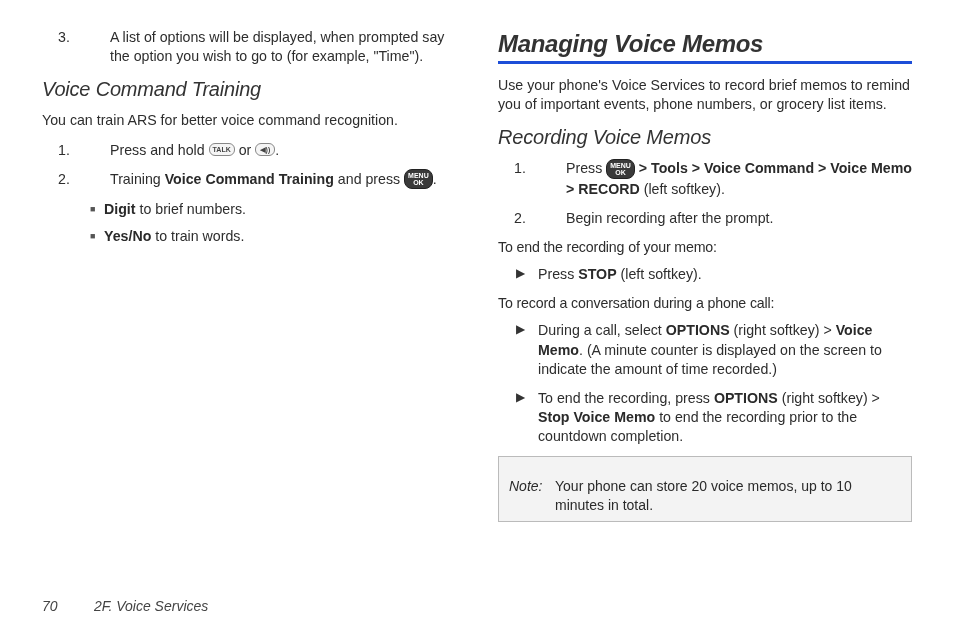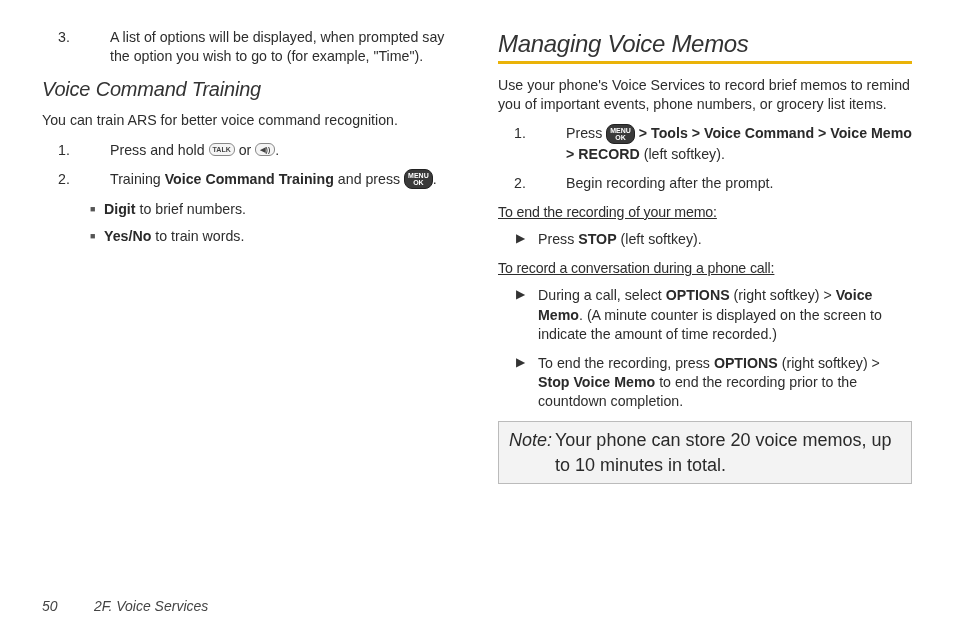--- a/index.html
+++ b/index.html
@@ -17,24 +17,24 @@
     gap: 42px;
     height: 545px;
   }
   .col {
     flex: 1;
     min-width: 0;
   }
   h1.section {
     font-family: Arial, Helvetica, sans-serif;
     font-style: italic;
-    font-weight: 400;
+    font-weight: 700;
     font-size: 24px;
     color: #333;
-    border-bottom: 3px solid #eab308;
+    border-bottom: 3px solid #1d4ed8;
     padding-bottom: 3px;
     margin-bottom: 12px;
     margin-top: 2px;
     letter-spacing: -0.3px;
   }
   h2.sub {
     font-style: italic;
     font-weight: 500;
     font-size: 20px;
     color: #333;
@@ -92,22 +92,22 @@
     top:-1px;
     font-weight:bold;
   }
   .keyicon.dark {
     background:#3a3a3a; color:#fff; border-color:#222;
     border-radius:8px;
   }
   .notebox {
     border:1px solid #bbb;
     background:#f3f3f3;
-    padding:6px 10px 6px 10px;
-    font-size:18px;
+    padding:20px 10px 6px 10px;
+    font-size:14px;
     line-height:1.35;
     display:flex;
   }
   .notebox .nlabel { font-style:italic; font-weight:500; width:46px; flex-shrink:0; }
   .notebox .ntext { flex:1; }
   .footer {
     position:absolute;
     left:42px;
     bottom:22px;
     font-size:14px;
@@ -115,21 +115,20 @@
     color:#444;
   }
   .footer .pnum { display:inline-block; width:48px; font-style:italic; }
   p.leadline {
     font-size:14.2px;
     line-height:1.35;
     color:#2d2d2d;
     margin-bottom:8px;
     font-weight:400;
     letter-spacing:-0.15px;
-    text-decoration:underline;
   }
 </style>
 </head>
 <body>
 
 <div class="columns">
 
   <div class="col">
     <div class="ol-item">
       <span class="num">3.</span>
@@ -163,20 +162,21 @@
       <span class="sq">■</span>
       <span class="content"><strong>Yes/No</strong><span> to train words.</span></span>
     </div>
   </div>
 
   <div class="col">
     <h1 class="section">Managing Voice Memos</h1>
 
     <p class="body">Use your phone's Voice Services to record brief memos to remind you of important events, phone numbers, or grocery list items.</p>
 
+    <h2 class="sub">Recording Voice Memos</h2>
 
     <div class="ol-item">
       <span class="num">1.</span>
       <span class="content">
         <span>Press </span><span class="keyicon dark" style="white-space:pre-line;">MENU
 OK</span><strong> &gt; </strong><strong>Tools</strong><strong> &gt; </strong><strong>Voice Command</strong><strong> &gt; </strong><strong>Voice Memo</strong><strong> &gt; </strong><strong>RECORD</strong><span> (left softkey).</span>
       </span>
     </div>
 
     <div class="ol-item">
@@ -204,15 +204,15 @@
     </div>
 
     <div class="notebox">
       <span class="nlabel">Note:</span>
       <span class="ntext">Your phone can store 20 voice memos, up to 10 minutes in total.</span>
     </div>
   </div>
 </div>
 
 <div class="footer">
-  <span class="pnum">50</span>
+  <span class="pnum">70</span>
   <span>2F. Voice Services</span>
 </div>
 
 </body></html>

